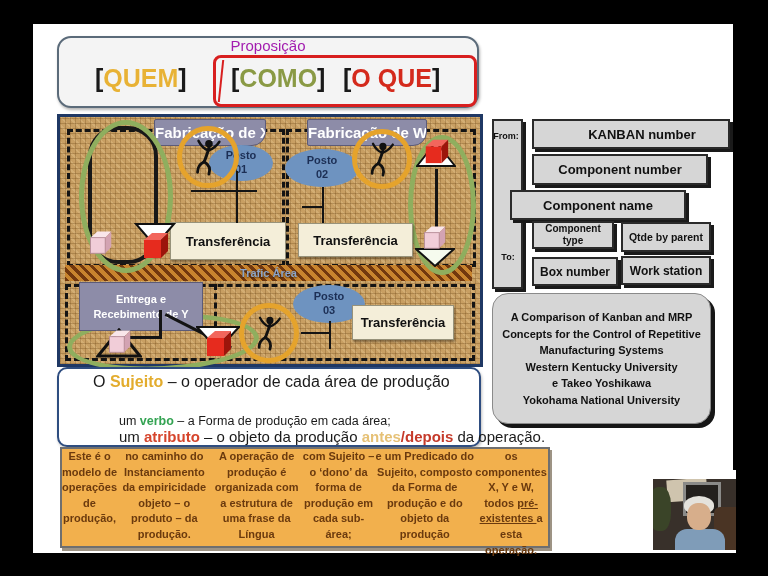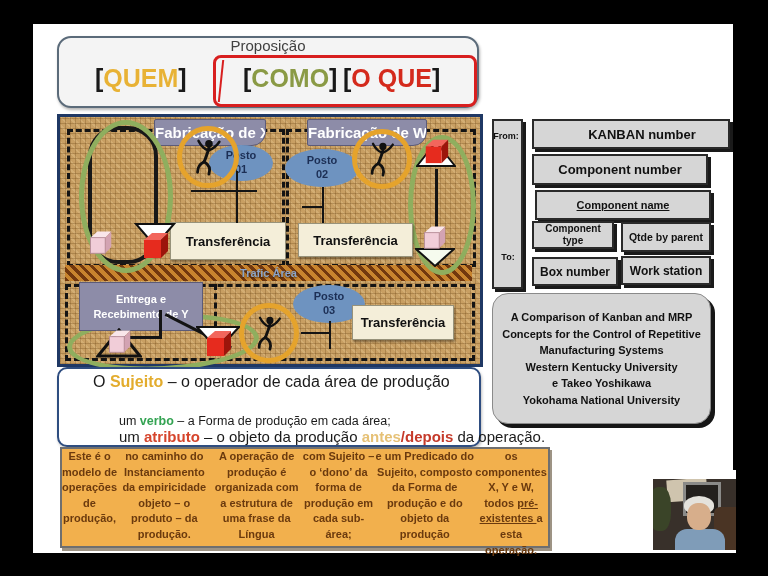--- a/index.html
+++ b/index.html
@@ -5,28 +5,28 @@
   html,body{margin:0;padding:0;background:#000;}
   .stage{position:relative;width:768px;height:576px;background:#000;overflow:hidden;
          font-family:"Liberation Sans",sans-serif;}
   .slide{position:absolute;left:33px;top:24px;width:700px;height:529px;background:#ffffff;}
   .abs{position:absolute;}
   .nosel{user-select:none;}
 
   
   .prop-box{left:24px;top:12px;width:418px;height:68px;background:#f4f4f4;
             border:2px solid #5b6b7a;border-radius:14px;box-shadow:1px 2px 3px rgba(0,0,0,.3);}
-  .prop-title{left:150px;top:13px;width:170px;text-align:center;font-size:15px;color:#404040;}
+  .prop-title{left:150px;top:13px;width:170px;text-align:center;font-size:15px;color:#a21caf;}
   .red-bracket{left:180px;top:31px;width:258px;height:46px;border:3px solid #d81f1f;border-radius:8px;}
   .red-bracket::before{content:"";position:absolute;left:4px;top:2px;bottom:2px;width:0;
             border-left:2px solid #d81f1f;transform:skewX(-6deg);}
   .term{font-size:25px;font-weight:bold;white-space:pre;}
   .term .br{color:#1a1a1a;}
   .t-quem{left:62px;top:40px;}
-  .t-como{left:210px;top:40px;}
+  .t-como{left:198px;top:40px;}
   .t-oque{left:310px;top:40px;}
   .c-quem{color:#e8b235;} .c-como{color:#8a9a45;} .c-oque{color:#d42a1c;}
 
   
   .diagram{left:24px;top:90px;width:420px;height:247px;border:3px solid #1f3864;
            background-color:#c89f63;
            background-image:
              repeating-linear-gradient(90deg, rgba(110,72,24,.30) 0 1px, transparent 1px 5px),
              repeating-linear-gradient(0deg, rgba(110,72,24,.30) 0 1px, transparent 1px 5px),
              repeating-linear-gradient(45deg, rgba(255,231,180,.20) 0 2px, transparent 2px 6px);}
@@ -80,21 +80,21 @@
   
   .kbar{left:459px;top:95px;width:27px;height:166px;background:#d6d6d6;border:2px solid #2a2a2a;
         box-shadow:3px 3px 0 #1a1a1a;}
   .klabel{font-size:9px;font-weight:bold;color:#111;width:34px;text-align:center;}
   .kfrom{left:456px;top:107px;}
   .kto{left:458px;top:228px;}
   .kbox{background:#d6d6d6;border:2px solid #2a2a2a;box-shadow:3px 3px 0 #1a1a1a;color:#111;
         font-weight:bold;display:flex;align-items:center;justify-content:center;text-align:center;}
   .kb1{left:499px;top:95px;width:172px;height:26px;font-size:13px;padding-left:22px;}
   .kb2{left:499px;top:130px;width:172px;height:27px;font-size:13px;}
-  .kb3{left:502px;top:166px;width:172px;height:26px;font-size:11px;text-decoration:underline;}
+  .kb3{left:477px;top:166px;width:172px;height:26px;font-size:13px;}
   .kb4{left:499px;top:197px;width:82px;height:28px;font-size:10px;line-height:1.2;padding:0 8px;box-sizing:border-box;}
   .kb5{left:588px;top:198px;width:86px;height:26px;font-size:10.5px;}
   .kb6{left:499px;top:233px;width:82px;height:25px;font-size:12px;}
   .kb7{left:588px;top:232px;width:86px;height:25px;font-size:12px;}
 
   
   .cite{left:459px;top:269px;width:217px;height:129px;background:#d6d6d6;border:1px solid #8a8a8a;
         border-radius:16px;box-shadow:4px 4px 0 #161616;display:flex;flex-direction:column;
         justify-content:center;text-align:center;font-size:11px;font-weight:bold;color:#111;line-height:1.5;}
 

